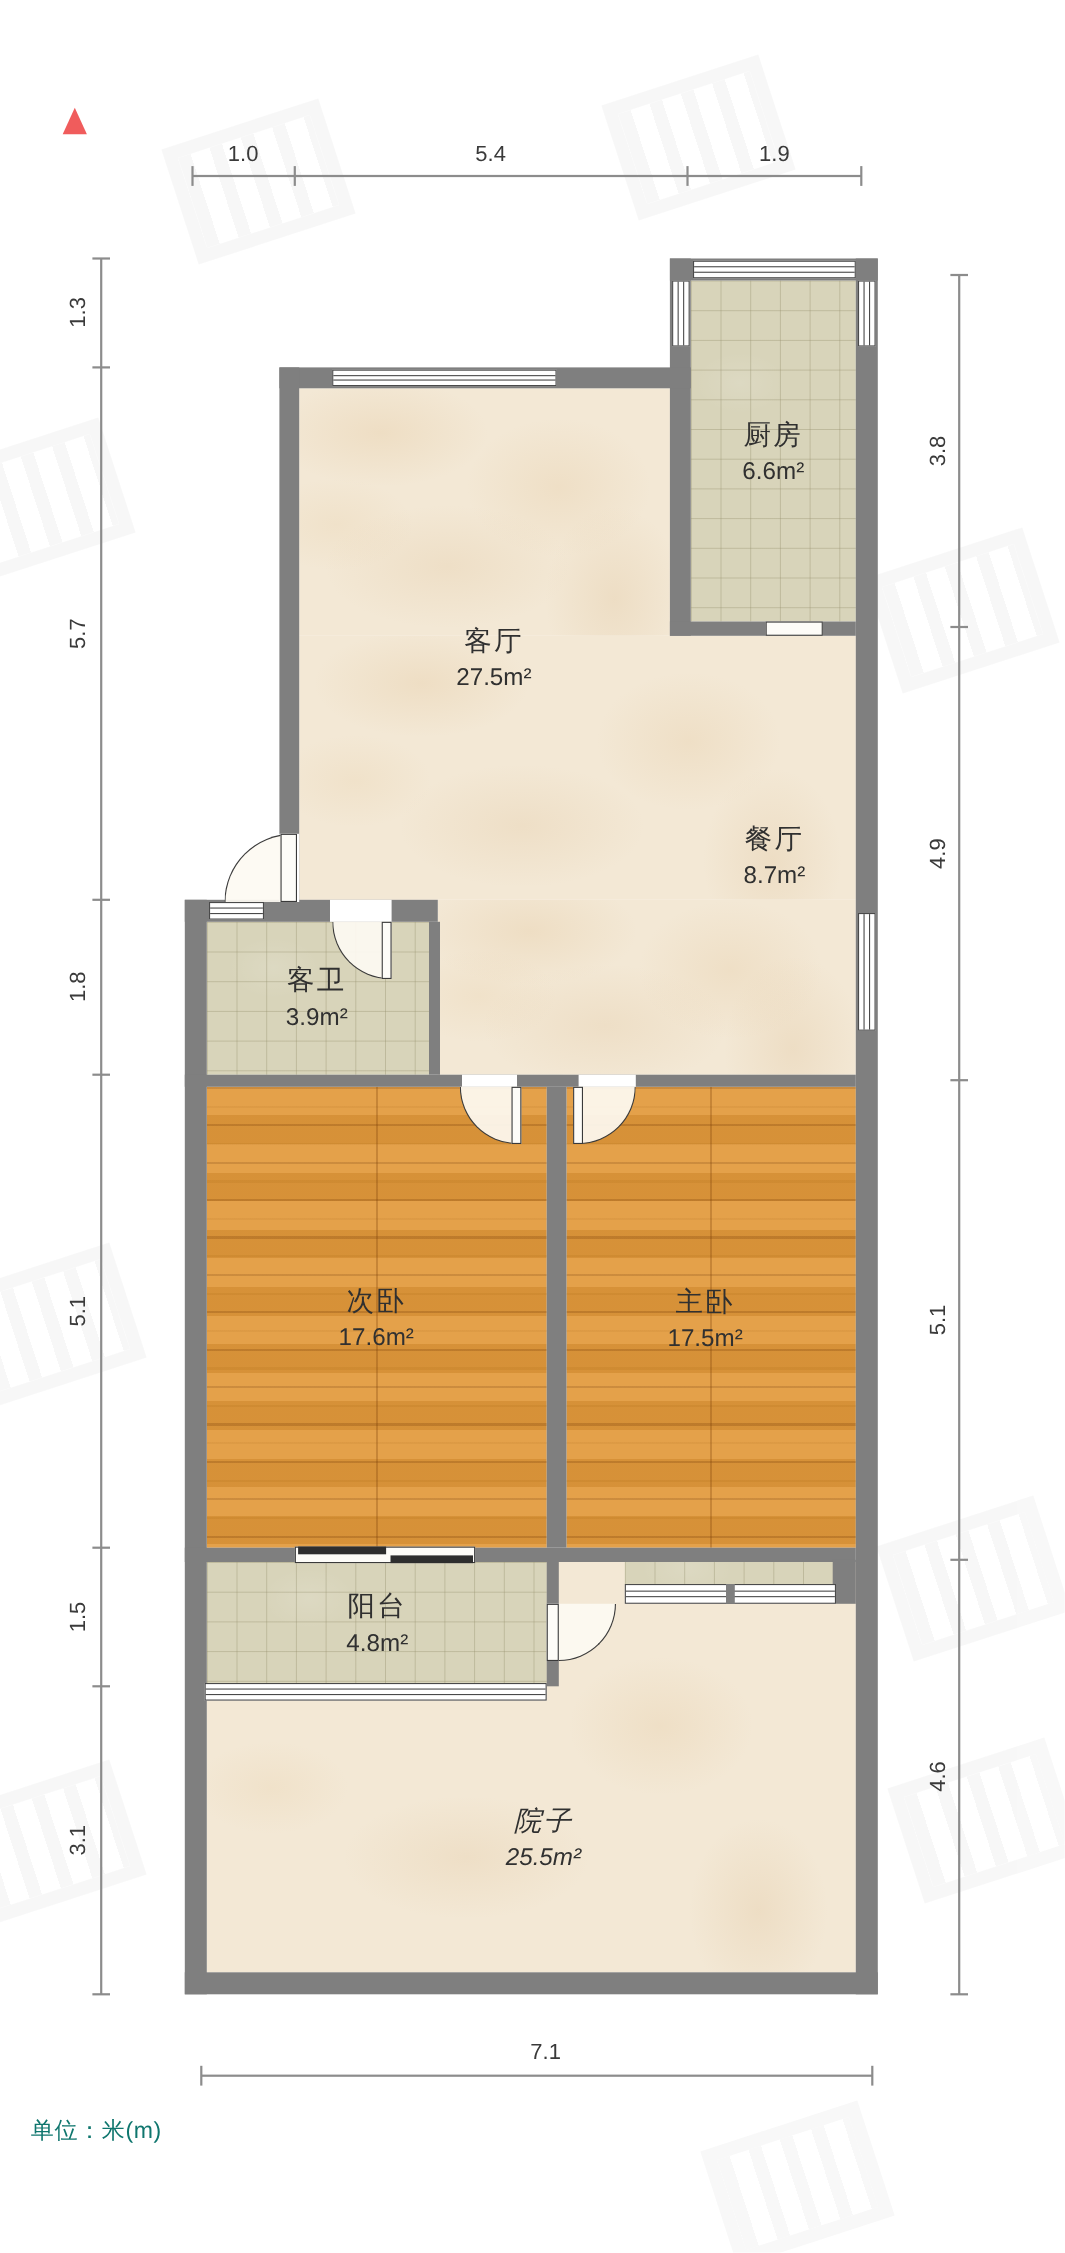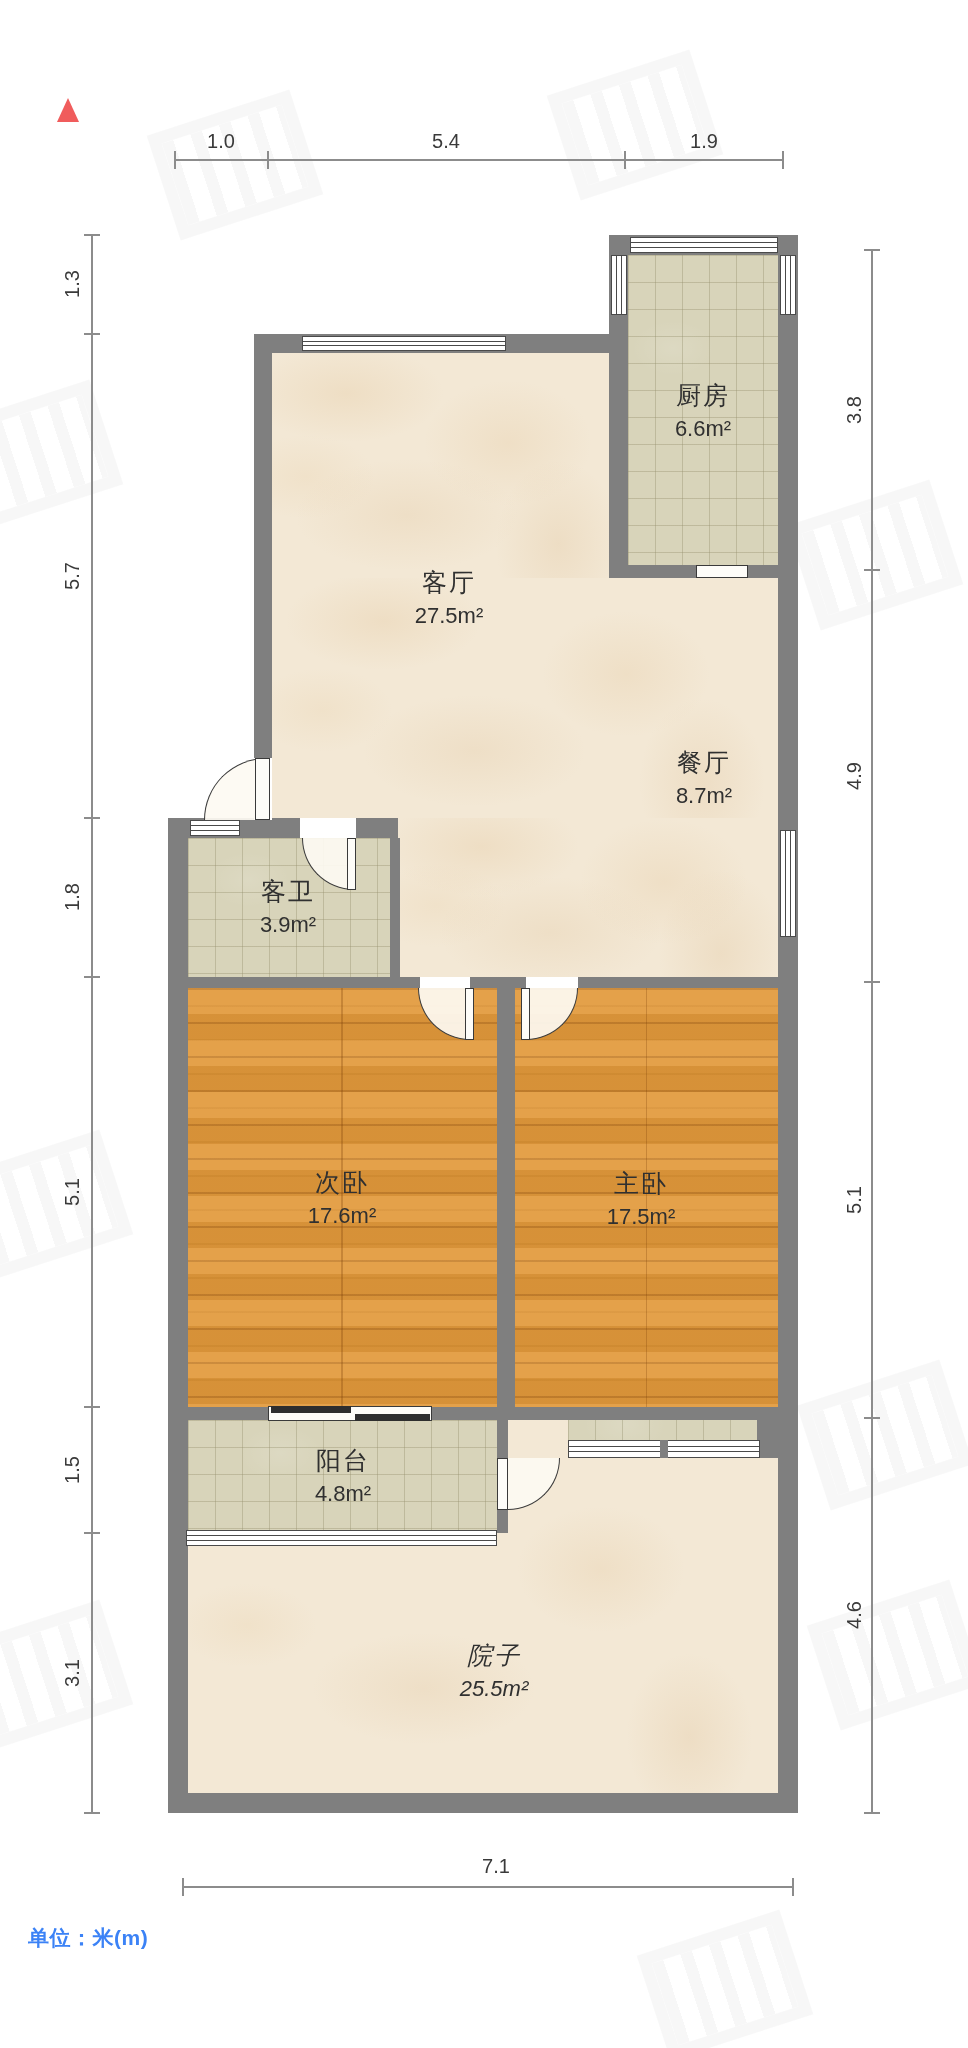--- a/index.html
+++ b/index.html
@@ -50,21 +50,21 @@
   .dtxt.rot{transform:translate(-50%,-50%) rotate(-90deg);}
   
   .rlabel{position:absolute;transform:translate(-50%,-50%);text-align:center;color:#303030;white-space:nowrap;}
   .rlabel .nm{font-size:25px;letter-spacing:2px;}
   .rlabel .ar{font-size:22px;margin-top:4px;letter-spacing:0;}
   
   .north{position:absolute;width:0;height:0;border-left:11px solid transparent;
          border-right:11px solid transparent;border-bottom:24px solid #f05c5c;}
   
   .footer{position:absolute;left:28px;top:1925px;font-size:21px;line-height:26px;
-          font-weight:700;color:#3b82f6;letter-spacing:.5px;}
+          font-weight:400;color:#0f766e;letter-spacing:.5px;}
   
   .wm{position:absolute;width:150px;height:110px;opacity:.05;transform:rotate(-18deg);
       border:12px solid #777;box-sizing:border-box;
       background:repeating-linear-gradient(90deg,#777 0 12px, transparent 12px 30px);}
 </style>
 </head>
 <body>
 
 <div class="page">
 

